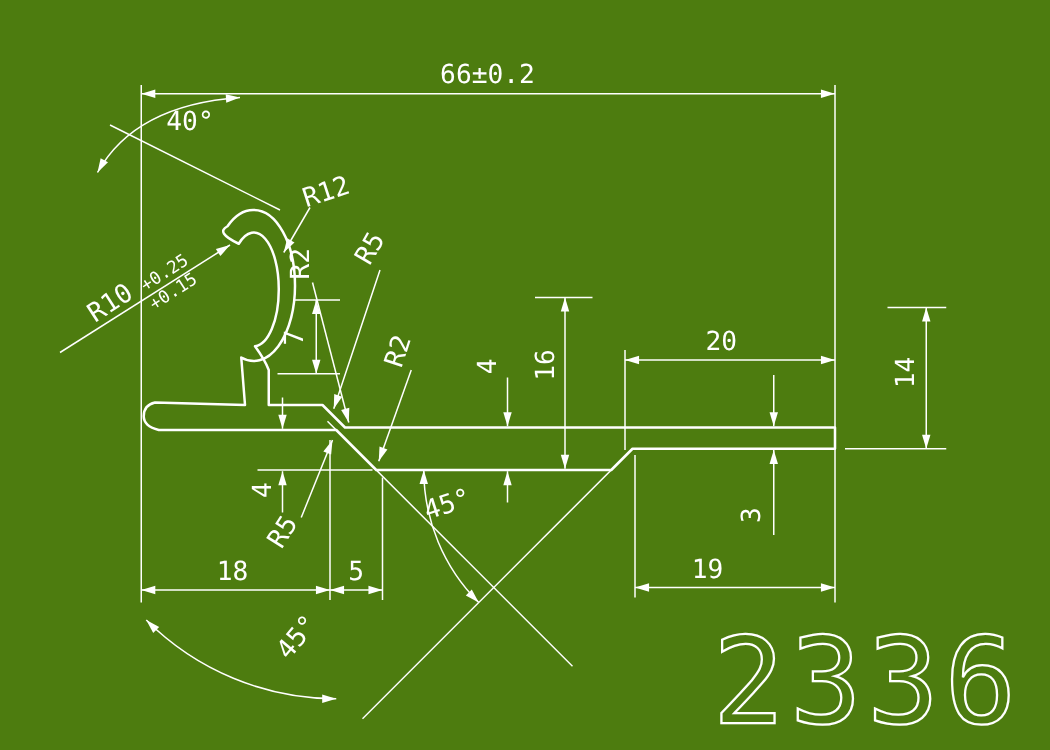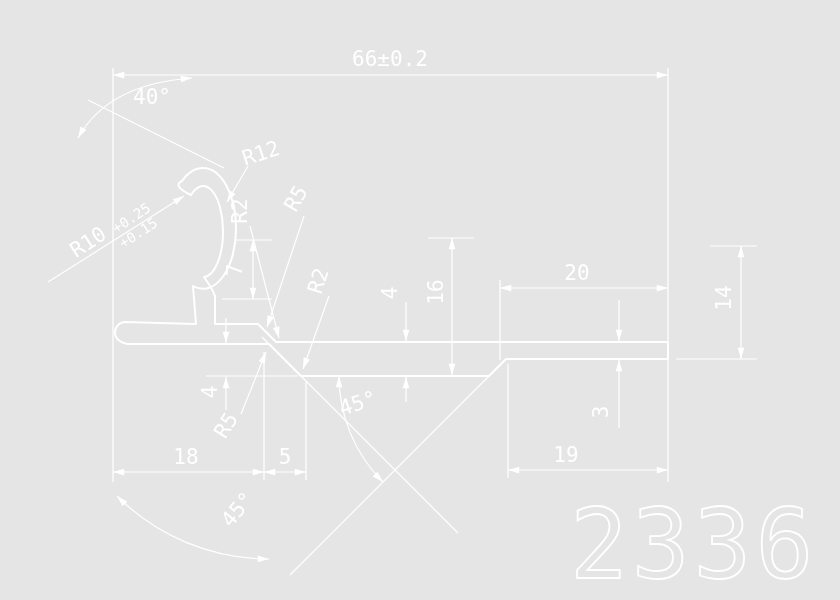--- a/index.html
+++ b/index.html
@@ -7,21 +7,21 @@
     padding: 0;
     width: 840px;
     height: 600px;
     background: #000;
     overflow: hidden;
   }
   .canvas {
     position: relative;
     width: 840px;
     height: 600px;
-    background: #e5e5e5;
+    background: #4d7c0f;
   }
   svg { display: block; }
   .profile {
     stroke: #fff;
     stroke-width: 2;
     fill: none;
     stroke-linejoin: round;
     stroke-linecap: round;
   }
   .dim, .ext, .leader, .arc {

